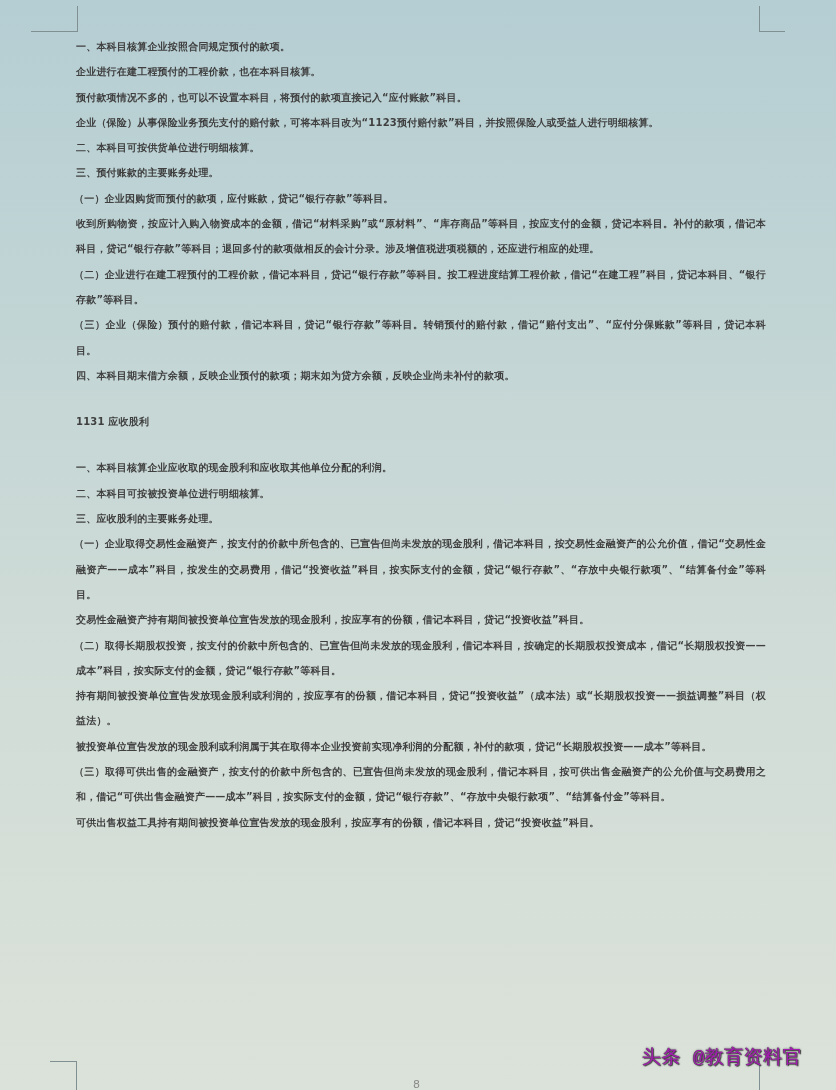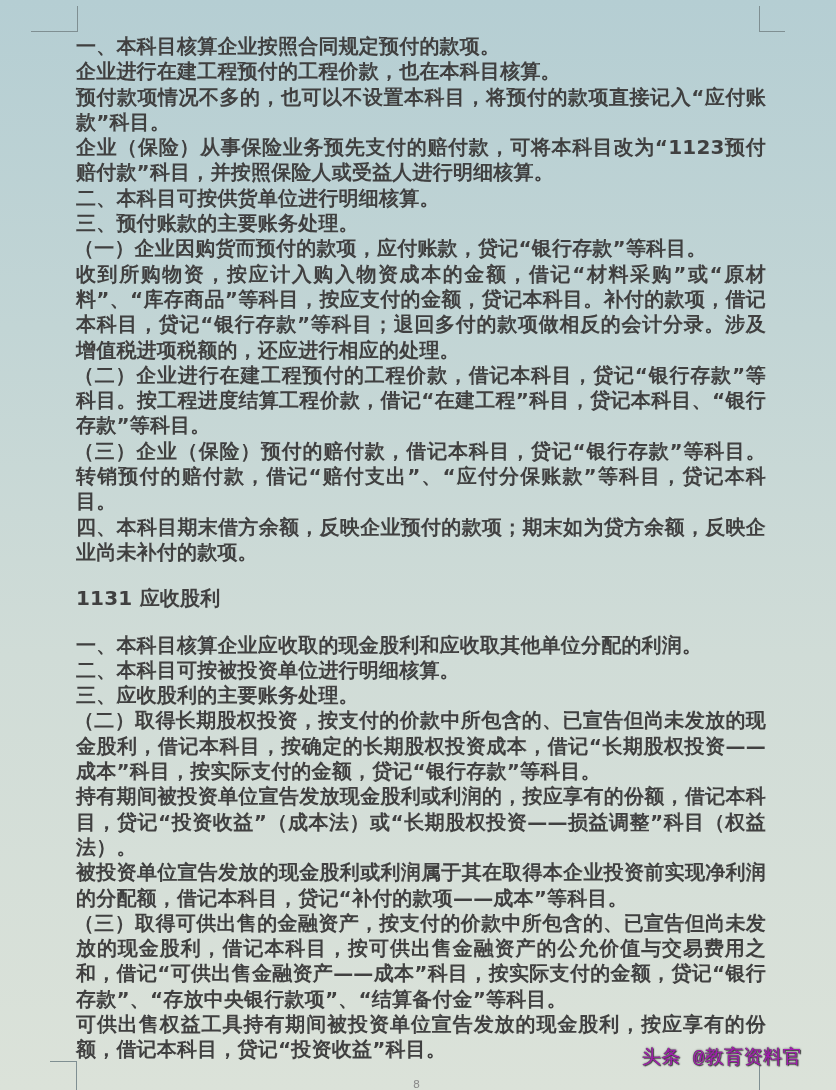--- a/index.html
+++ b/index.html
@@ -30,21 +30,21 @@
     .crop.tl { left: 31px; top: 6px; width: 46px; height: 25px; border-right-width: 1px; border-bottom-width: 1px; }
     .crop.tr { left: 759px; top: 6px; width: 25px; height: 25px; border-left-width: 1px; border-bottom-width: 1px; }
     .crop.bl { left: 50px; top: 1061px; width: 26px; height: 30px; border-top-width: 1px; border-right-width: 1px; }
     .crop.br { left: 759px; top: 1061px; width: 1px; height: 30px; border-left-width: 1px; }
 
     .body-text {
       position: absolute;
       left: 76px;
       top: 34px;
       width: 690px;
-      font-size: 20px;
+      font-size: 10px;
       line-height: 25.3px;
       font-weight: bold;
       letter-spacing: 0.2px;
       color: #404040;
     }
     .body-text p {
       margin: 0;
       padding: 0;
       text-align: justify;
     }
@@ -97,22 +97,24 @@
     <p>收到所购物资，按应计入购入物资成本的金额，借记“材料采购”或“原材料”、“库存商品”等科目，按应支付的金额，贷记本科目。补付的款项，借记本科目，贷记“银行存款”等科目；退回多付的款项做相反的会计分录。涉及增值税进项税额的，还应进行相应的处理。</p>
     <p class="indent-sub">（二）企业进行在建工程预付的工程价款，借记本科目，贷记“银行存款”等科目。按工程进度结算工程价款，借记“在建工程”科目，贷记本科目、“银行存款”等科目。</p>
     <p class="indent-sub">（三）企业（保险）预付的赔付款，借记本科目，贷记“银行存款”等科目。转销预付的赔付款，借记“赔付支出”、“应付分保账款”等科目，贷记本科目。</p>
     <p>四、本科目期末借方余额，反映企业预付的款项；期末如为贷方余额，反映企业尚未补付的款项。</p>
 
     <p class="section-heading">1131 应收股利</p>
 
     <p>一、本科目核算企业应收取的现金股利和应收取其他单位分配的利润。</p>
     <p>二、本科目可按被投资单位进行明细核算。</p>
     <p>三、应收股利的主要账务处理。</p>
+    <p class="indent-sub">（一）企业取得交易性金融资产，按支付的价款中所包含的、已宣告但尚未发放的现金股利，借记本科目，按交易性金融资产的公允价值，借记“交易性金融资产——成本”科目，按发生的交易费用，借记“投资收益”科目，按实际支付的金额，贷记“银行存款”、“存放中央银行款项”、“结算备付金”等科目。</p>
+    <p>交易性金融资产持有期间被投资单位宣告发放的现金股利，按应享有的份额，借记本科目，贷记“投资收益”科目。</p>
     <p class="indent-sub">（二）取得长期股权投资，按支付的价款中所包含的、已宣告但尚未发放的现金股利，借记本科目，按确定的长期股权投资成本，借记“长期股权投资——成本”科目，按实际支付的金额，贷记“银行存款”等科目。</p>
     <p>持有期间被投资单位宣告发放现金股利或利润的，按应享有的份额，借记本科目，贷记“投资收益”（成本法）或“长期股权投资——损益调整”科目（权益法）。</p>
-    <p>被投资单位宣告发放的现金股利或利润属于其在取得本企业投资前实现净利润的分配额，借记本科目，贷记“补付的款项——成本”等科目。</p>
+    <p>被投资单位宣告发放的现金股利或利润属于其在取得本企业投资前实现净利润的分配额，补付的款项，贷记“长期股权投资——成本”等科目。</p>
     <p class="indent-sub">（三）取得可供出售的金融资产，按支付的价款中所包含的、已宣告但尚未发放的现金股利，借记本科目，按可供出售金融资产的公允价值与交易费用之和，借记“可供出售金融资产——成本”科目，按实际支付的金额，贷记“银行存款”、“存放中央银行款项”、“结算备付金”等科目。</p>
     <p>可供出售权益工具持有期间被投资单位宣告发放的现金股利，按应享有的份额，借记本科目，贷记“投资收益”科目。</p>
   </div>
 
   <div class="page-number">8</div>
   <div class="watermark">头条 @教育资料官</div>
 </div>
 
 </body></html>

